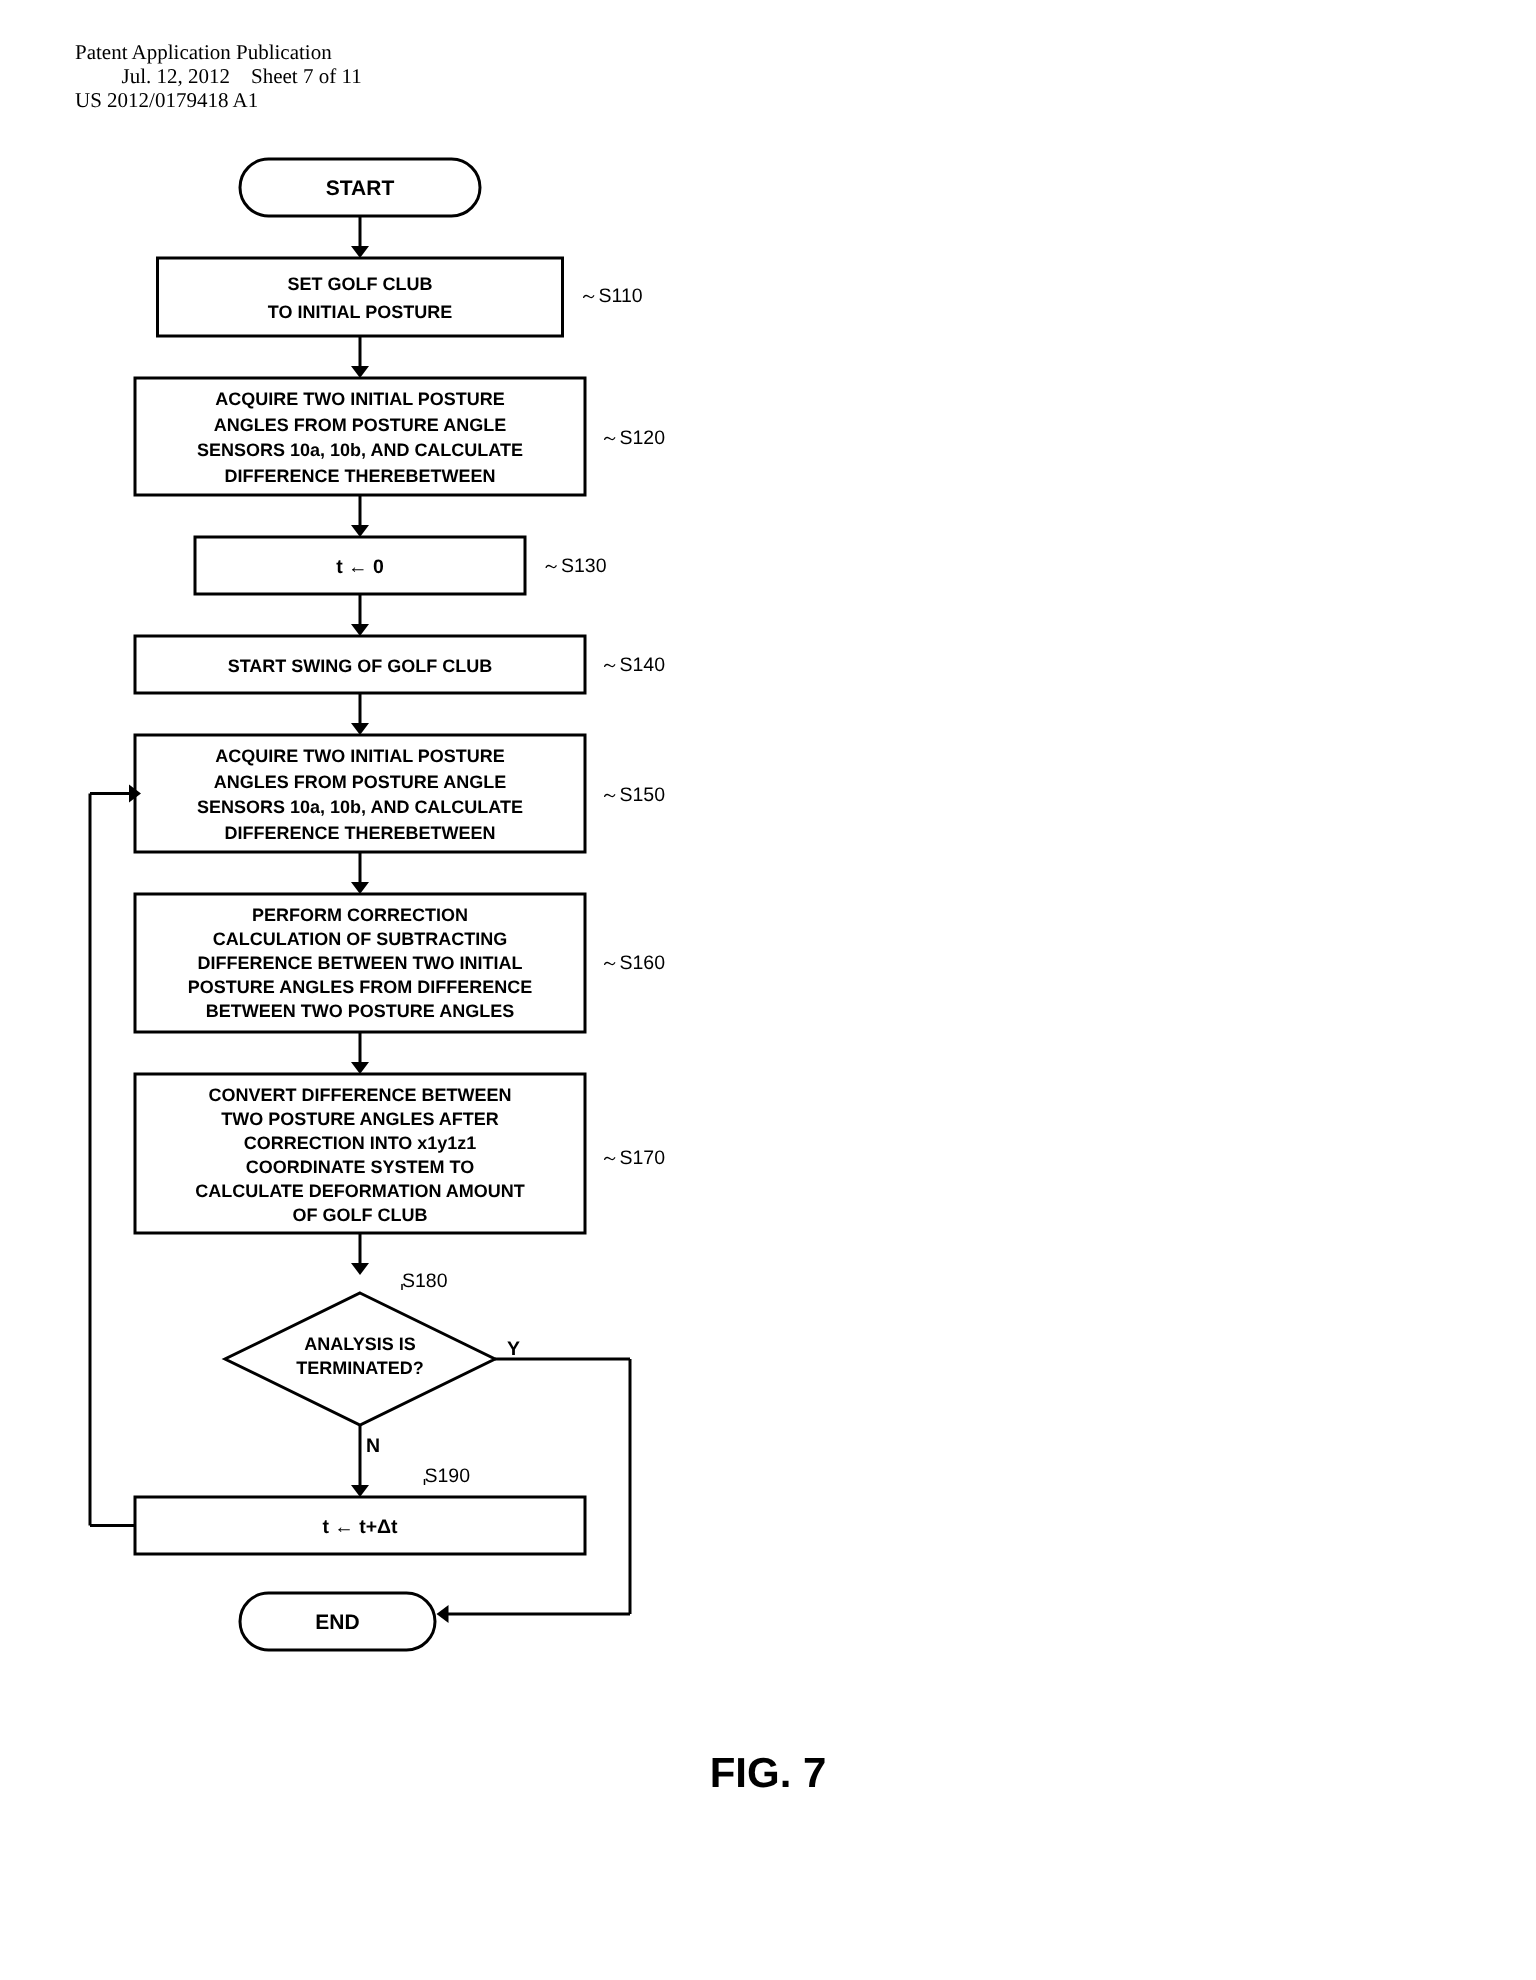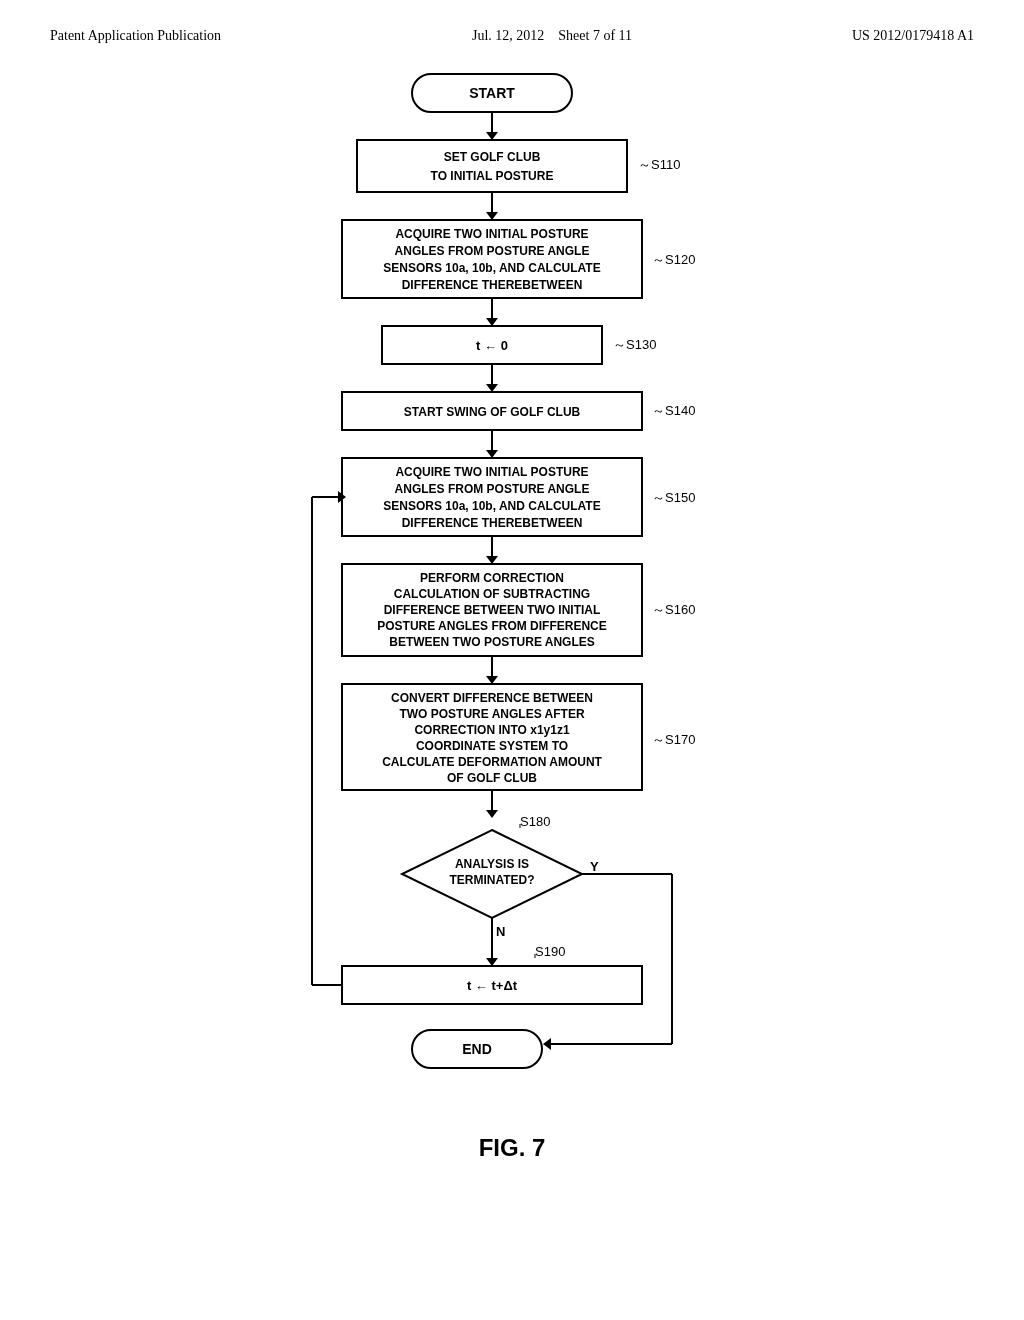--- a/index.html
+++ b/index.html
@@ -10,45 +10,46 @@
       font-family: 'Times New Roman', Times, serif;
       position: relative;
       overflow: hidden;
     }
     .header {
       display: flex;
       justify-content: space-between;
       align-items: flex-start;
       padding: 28px 50px 0 50px;
       font-size: 14px;
+      flex-direction: column;
     }
     .header-left { font-weight: normal; }
     .header-center { text-align: center; margin-left: 31px; }
     .header-right { font-weight: normal; }
 
     .fig-label {
-      font-size: 24px;
+      font-size: 28px;
       font-weight: bold;
       margin-top: 30px;
       font-family: Arial, sans-serif;
     }
   </style>
 </head>
 <body>
 
 <div class="header">
   <div class="header-left">Patent Application Publication</div>
   <div class="header-center">
     <span>Jul. 12, 2012</span>&nbsp;&nbsp;&nbsp;
     <span>Sheet 7 of 11</span>
   </div>
   <div class="header-right">US 2012/0179418 A1</div>
 </div>
 
-<div style="display:flex; justify-content:center; margin-top:20px;">
+<div style="display:flex; justify-content:flex-start; margin-top:20px;">
   <svg width="520" height="1060" xmlns="http://www.w3.org/2000/svg">
     <style>
       text { font-family: Arial, Helvetica, sans-serif; }
     </style>
 
     <rect x="160" y="10" width="160" height="38" rx="19" ry="19" fill="white" stroke="black" stroke-width="2"></rect>
     <text x="240" y="34" text-anchor="middle" font-size="14" font-weight="bold">START</text>
 
     <line x1="240" y1="48" x2="240" y2="72" stroke="black" stroke-width="2"></line>
     <polygon points="234,68 246,68 240,76" fill="black"></polygon>

